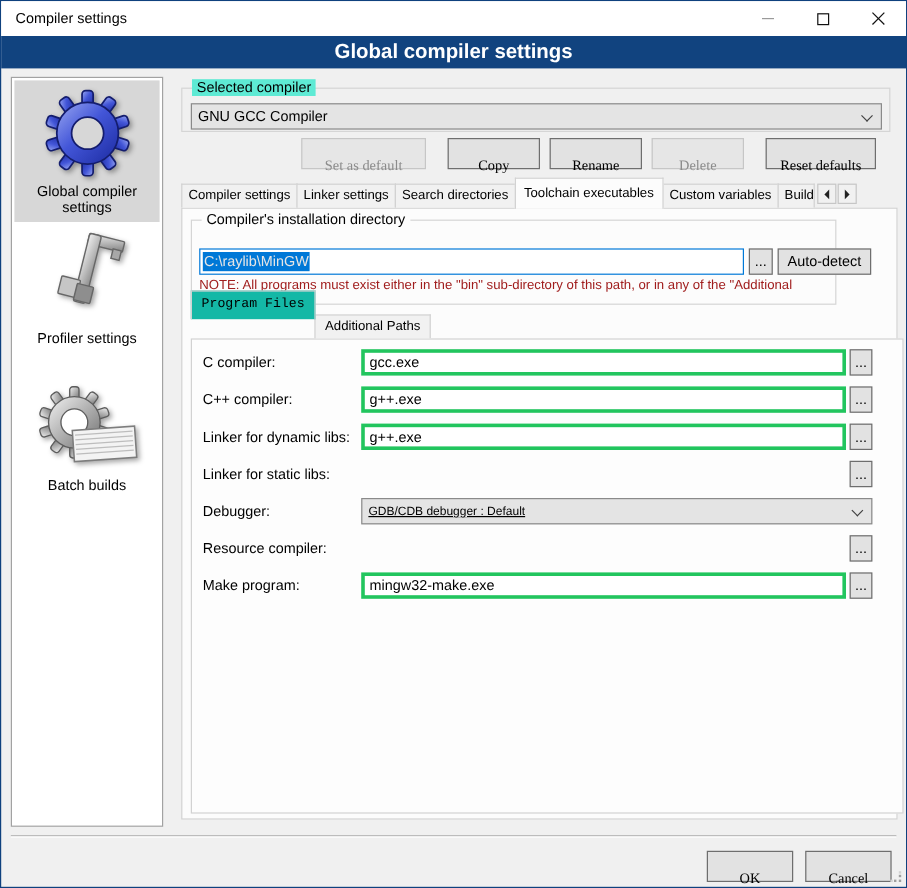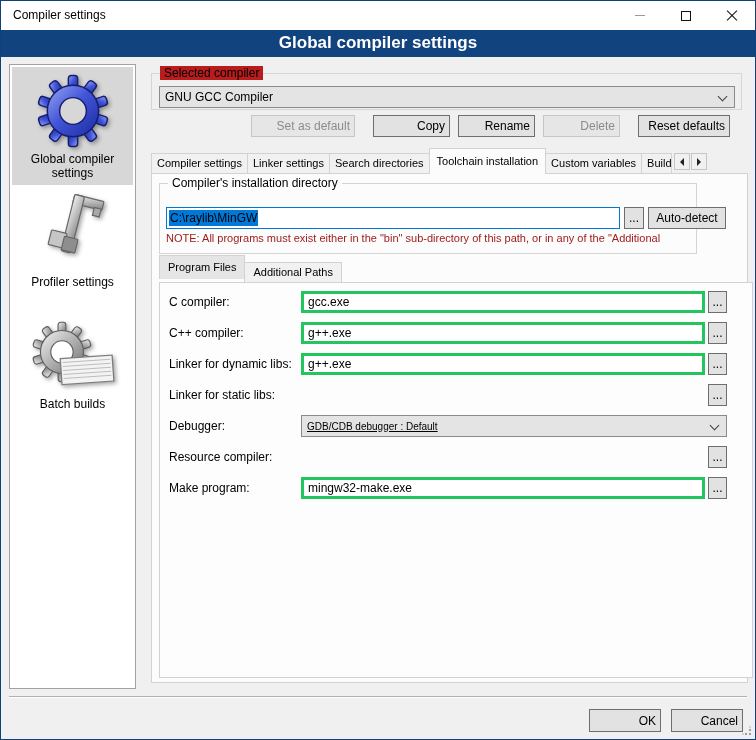--- a/index.html
+++ b/index.html
@@ -28,30 +28,30 @@
   .side-item { position:absolute; left:2px; right:2px; display:flex; flex-direction:column; align-items:center; text-align:center; cursor:default; }
   .side-item .lbl { font-size:12px; line-height:14px; margin-top:4px; }
   .side-item.selected { background:#d7d7d7; }
   .si-0 { top:2px; height:118px; padding-top:7px; }
   .si-1 { top:124px; height:104px; padding-top:2px; }
   .si-2 { top:252px; height:102px; padding-top:4px; }
   .side-icon { filter:drop-shadow(2px 2px 2px rgba(0,0,0,0.35)); }
 
   
   .group { position:absolute; border:1px solid #d5d5d5; }
-  .group-label { position:absolute; top:-8px; left:8px; padding:0 4px; font-size:12px; background:#b91c1c; white-space:nowrap; }
+  .group-label { position:absolute; top:-8px; left:8px; padding:0 4px; font-size:12px; background:#5eead4; white-space:nowrap; }
 
   .grp-compiler { left:150px; top:72px; width:591px; height:37px; }
 
   .combo { position:absolute; height:22px; background:#e4e4e4; border:1px solid #8a8a8a; display:flex; align-items:center; padding:0 22px 0 5px; }
   .combo .chev { position:absolute; right:8px; top:6px; width:7px; height:7px; border-left:1px solid #404040; border-bottom:1px solid #404040; transform:rotate(-45deg); }
   .combo-compiler { left:7px; top:12px; right:6px; }
 
   .btn-row { position:absolute; left:150px; top:114px; width:591px; height:22px; display:flex; justify-content:flex-end; align-items:stretch; gap:8px; padding-right:12px; }
-  .btn { background:#e2e2e2; border:1px solid #6e6e6e; font-size:12px; font-family:Liberation Sans, sans-serif; text-align:right; line-height:20px; padding:0 4px; cursor:default; }
+  .btn { background:#e2e2e2; border:1px solid #6e6e6e; font-size:12px; font-family:Liberation Serif, serif; text-align:center; line-height:20px; padding:12px 4px; cursor:default; }
   .btn.disabled { background:#e6e6e6; border-color:#c6c6c6; color:#8b8b8b; }
   .b-setdef { width:104px; margin-right:10px; }
   .b-copy,.b-rename,.b-delete { width:77px; }
   .b-reset { width:92px; margin-left:10px; }
 
   
   .tabs { position:absolute; left:150px; top:147px; height:26px; display:flex; align-items:flex-end; z-index:2; font-size:11px; }
   .tab { height:20px; line-height:19px; padding:0 5px; background:#f1f1f1; border:1px solid #d2d2d2; border-bottom:none; margin-right:-1px; margin-bottom:1px; white-space:nowrap; cursor:default; }
   .tab.active { height:26px; line-height:25px; background:#fcfcfc; margin-bottom:0; padding:0 7px; z-index:3; position:relative; }
   .tab.clipped { width:31px; overflow:hidden; padding-right:0; }
@@ -59,30 +59,30 @@
   .tab-arrow { width:16px; height:17px; background:#f1f1f1; border:1px solid #c6c6c6; display:flex; align-items:center; justify-content:center; }
   .tri-left { width:0; height:0; border-right:4px solid #222; border-top:4px solid transparent; border-bottom:4px solid transparent; }
   .tri-right { width:0; height:0; border-left:4px solid #222; border-top:4px solid transparent; border-bottom:4px solid transparent; }
 
   .tabpanel { position:absolute; left:150px; top:172px; width:597px; height:510px; background:#fcfcfc; border:1px solid #d2d2d2; }
 
   
   .grp-dir { left:7px; top:9px; width:538px; height:71px; }
   .grp-dir .group-label { background:#fcfcfc; }
   .dir-input { position:absolute; left:6px; top:23px; width:454px; height:22px; background:#fff; border:1px solid #0078d7; display:flex; align-items:center; padding-left:2px; overflow:hidden; }
-  .dir-input .sel { background:#0078d7; color:#000000; padding:1px 1px; white-space:pre; }
+  .dir-input .sel { background:#0078d7; color:#e5e5e5; padding:1px 1px; white-space:pre; }
   .mini-btn { position:absolute; height:22px; background:#e2e2e2; border:1px solid #6e6e6e; font-size:12px; line-height:18px; text-align:center; cursor:default; }
   .b-browse-dir { left:464px; top:23px; width:20px; }
   .b-autodetect { left:488px; top:23px; width:78px; }
   .note { position:absolute; left:6px; top:48px; width:574px; color:#a01d1d; font-size:11px; white-space:nowrap; overflow:hidden; }
 
   
   .subtabs { position:absolute; left:7px; top:85px; height:24px; display:flex; align-items:flex-end; z-index:2; font-size:11px; }
   .subtab { height:20px; line-height:19px; padding:0 8px; background:#f1f1f1; border:1px solid #d2d2d2; border-bottom:none; margin-right:-1px; margin-bottom:1px; white-space:nowrap; cursor:default; }
-  .subtab.active { height:24px; line-height:23px; background:#e5e5e5; margin-bottom:4px; z-index:3; position:relative; }
+  .subtab.active { height:24px; line-height:23px; background:#14b8a6; margin-bottom:17px; z-index:3; position:relative;font-family:Liberation Mono, monospace; }
   .subpanel { position:absolute; left:7px; top:108px; width:594px; height:396px; background:#fdfdfd; border:1px solid #d2d2d2; }
 
   .frow { position:absolute; left:0; right:0; height:22px; }
   .frow .flabel { position:absolute; left:9px; top:4px; white-space:nowrap; }
   .finput { position:absolute; left:141px; top:0; width:404px; height:22px; background:#fff; border:3px solid #22c55e; font-family:inherit; font-size:12px; padding:0 4px; }
   .fbrowse { left:548px; top:0; width:19px; }
   .fcombo { left:141px; top:0; width:426px; font-size:10px;text-decoration:underline; }
   .r0{top:8px} .r1{top:39px} .r2{top:70px} .r3{top:101px} .r4{top:132px} .r5{top:163px} .r6{top:194px}
 
   
@@ -214,21 +214,21 @@
     <button class="btn b-copy">Copy</button>
     <button class="btn b-rename">Rename</button>
     <button class="btn disabled b-delete">Delete</button>
     <button class="btn b-reset">Reset defaults</button>
   </div>
 
   <div class="tabs">
     <div class="tab">Compiler settings</div>
     <div class="tab">Linker settings</div>
     <div class="tab">Search directories</div>
-    <div class="tab active">Toolchain installation</div>
+    <div class="tab active">Toolchain executables</div>
     <div class="tab">Custom variables</div>
     <div class="tab clipped">Build</div>
     <div class="tab-arrows">
       <div class="tab-arrow">
           <span class="tri-left"></span>
         </div>
       <div class="tab-arrow">
           <span class="tri-right"></span>
         </div>
     </div>

